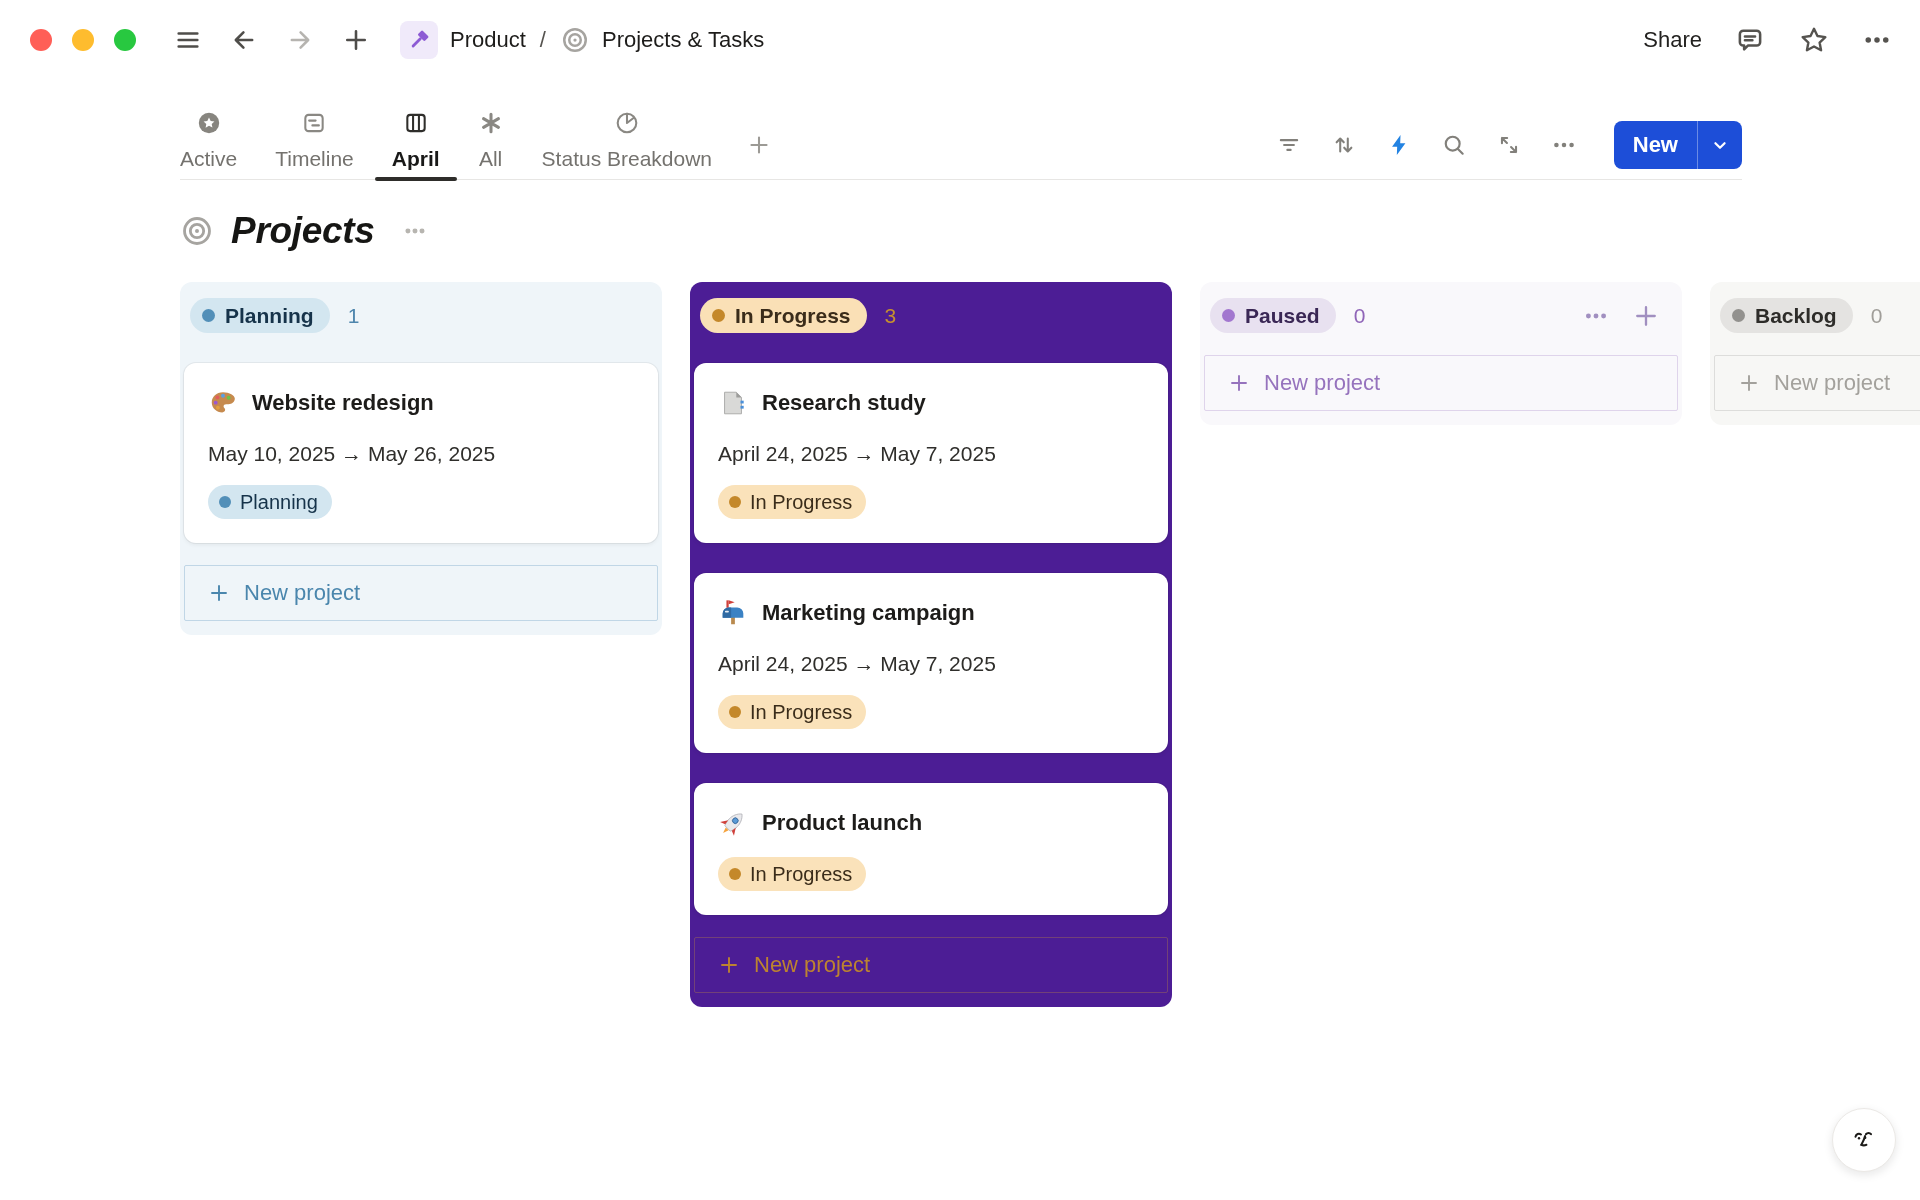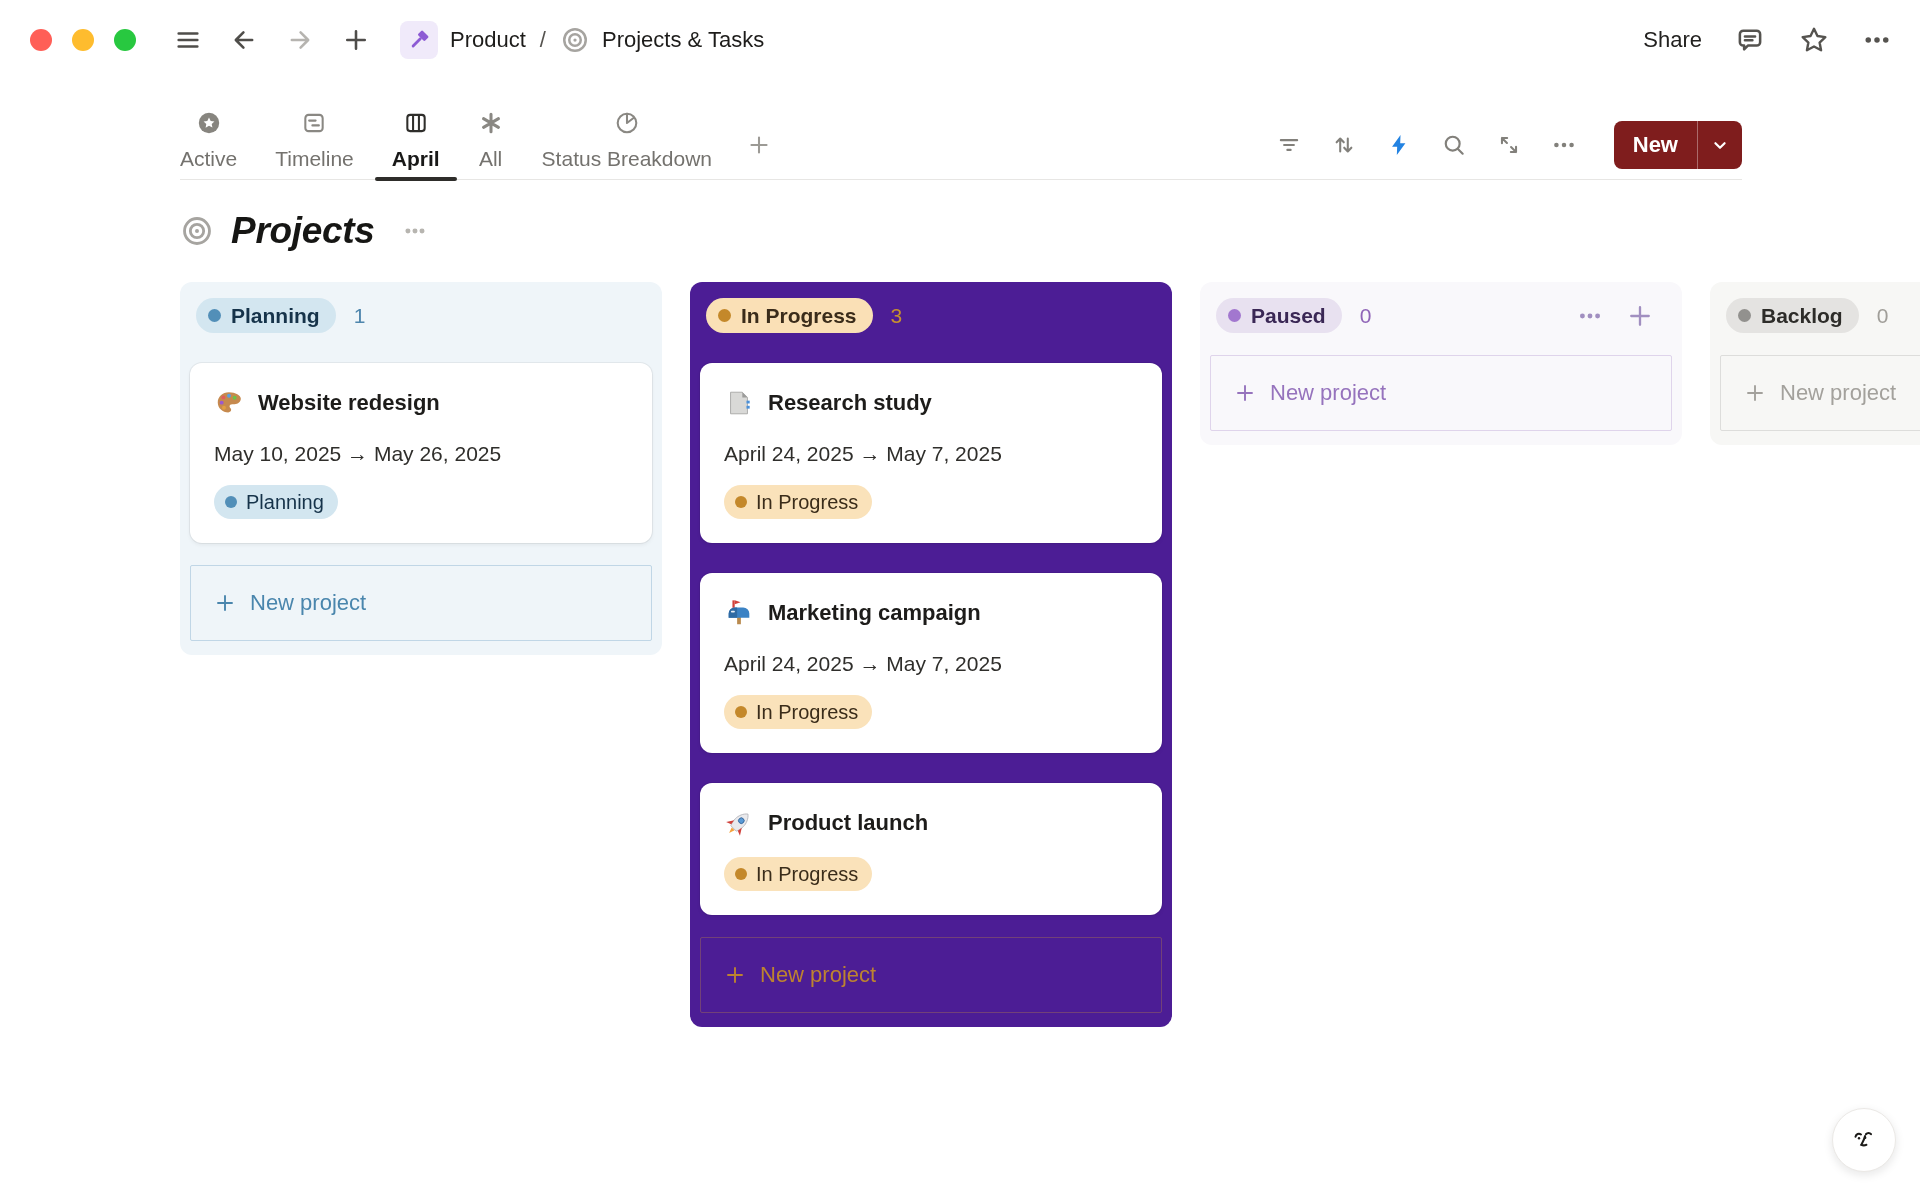--- a/index.html
+++ b/index.html
@@ -33,54 +33,54 @@
   .tab .t-ic { color:#8a8883; }
   .tab.active { color:#191918; font-weight:700; }
   .tab.active .t-ic { color:#2f2e2b; }
   .tab.active::after { content:""; position:absolute; left:-17px; right:-17px; bottom:-2px;
     height:4px; background:#2e2d2a; border-radius:2px; }
   .add-view { color:#9c9a95; margin-left:34px; cursor:pointer; }
   .viewbar-tools { margin-left:auto; display:flex; align-items:center; gap:29px; }
   .tool { color:#82807b; cursor:pointer; }
   .tool.bolt { color:#2383e2; }
   .new-btn { display:flex; align-items:stretch; height:48px; border-radius:8px;
-    background:#7f1d1d; color:#ffffff; overflow:hidden; margin-left:8px; cursor:pointer;text-align:right; }
+    background:#1d4ed8; color:#ffffff; overflow:hidden; margin-left:8px; cursor:pointer;text-align:right; }
   .new-btn .nb-label { display:flex; align-items:center; padding:0 19px;
     font-size:22px; font-weight:700; }
   .new-btn .nb-split { width:1px; background:rgba(255,255,255,.35); }
   .new-btn .nb-caret { display:flex; align-items:center; padding:0 11px; }
 
   
   .title-row { margin:26px 180px 0; display:flex; align-items:center; gap:17px; height:50px;font-style:italic; }
   .page-title { font-size:37px; font-weight:700; letter-spacing:-.3px; color:#161614; }
   .title-more { color:#b7b5b0; margin-left:10px; cursor:pointer; }
 
   
   .board-wrap { width:1920px; overflow:hidden; }
   .board { margin-top:26px; padding-left:180px; display:flex; gap:28px; width:max-content; }
-  .column { width:482px; border-radius:12px; padding:16px 10px 14px; align-self:flex-start; }
+  .column { width:482px; border-radius:12px; padding:16px 4px 14px; align-self:flex-start; }
   .col-header { display:flex; align-items:center; gap:18px; margin:0 6px 22px; }
   .group-pill { display:inline-flex; align-items:center; gap:10px; border-radius:18px;
     height:35px; padding:0 16px 0 12px; font-size:21px; font-weight:600; cursor:pointer; }
   .gdot { width:13px; height:13px; border-radius:50%; flex:none; }
   .gcount { font-size:21px; font-weight:500; }
   .col-actions { margin-left:auto; display:flex; align-items:center; gap:22px; margin-right:12px; }
   .col-act { cursor:pointer; }
 
   .card { background:#ffffff; border-radius:12px; padding:24px; margin-bottom:22px;
     box-shadow:0 0 0 1px rgba(15,15,15,.055), 0 2px 4px rgba(15,15,15,.06); cursor:pointer;margin-top:30px; }
   .card-title { display:flex; align-items:center; gap:14px; font-size:22px;
     font-weight:600; color:#1d1c1a; height:32px; }
   .card-emoji { width:30px; height:30px; flex:none; }
   .card-dates { margin-top:22px; font-size:21px; line-height:26px; color:#2f2e2b; }
   .tag-pill { margin-top:18px; display:inline-flex; align-items:center; gap:9px;
     border-radius:17px; height:34px; padding:0 14px 0 11px; font-size:20px; }
   .tdot { width:12px; height:12px; border-radius:50%; flex:none; }
 
-  .new-project { height:76px; border-radius:2px; display:flex; align-items:center;
+  .new-project { height:56px; border-radius:2px; display:flex; align-items:center;
     gap:13px; padding:0 22px; font-size:22px; font-weight:500; cursor:pointer;
     border:1px solid transparent; background:transparent; width:100%; }
 
   
   .col-planning   { background:#eff5f9; }
   .col-planning .group-pill { background:#d3e6f0; color:#16334a; }
   .col-planning .gcount { color:#4e86ad; }
   .col-planning .new-project { color:#4a86ad; border-color:rgba(82,143,184,.30); }
   .col-planning .tag-pill { background:#d3e6f0; color:#16334a; }
 

